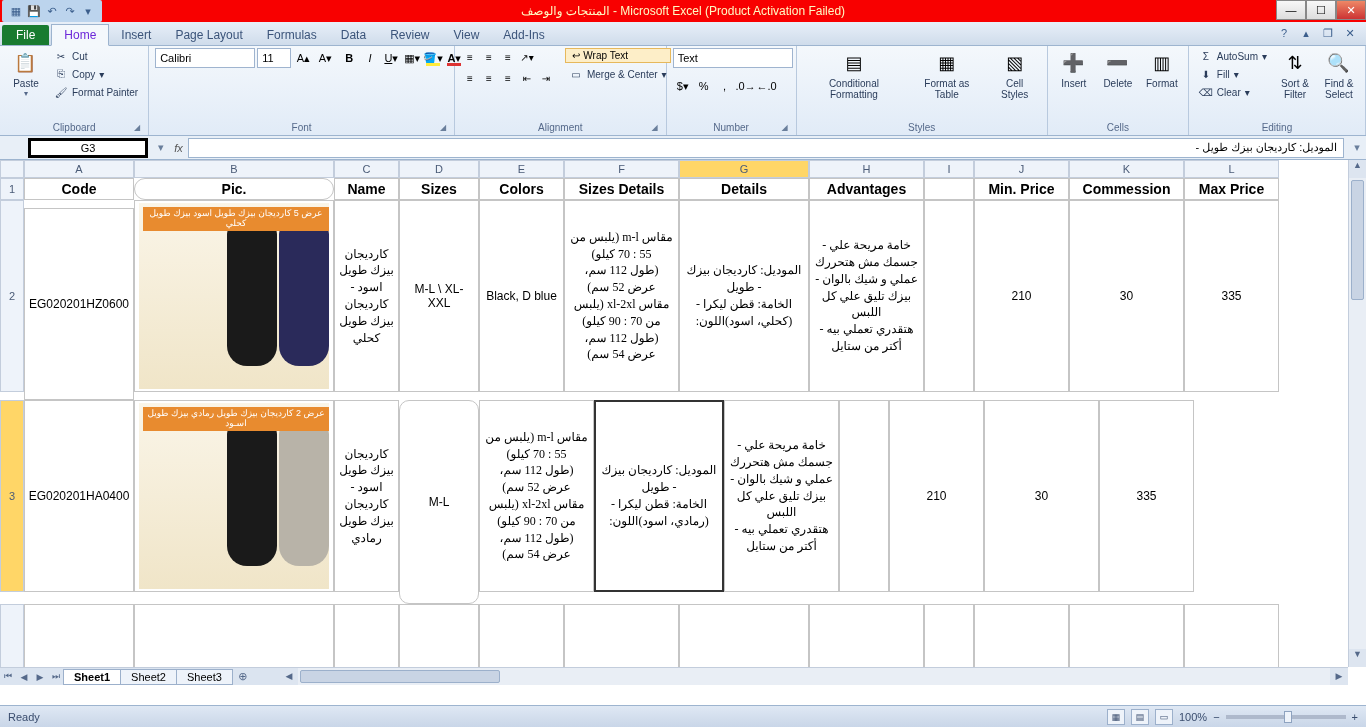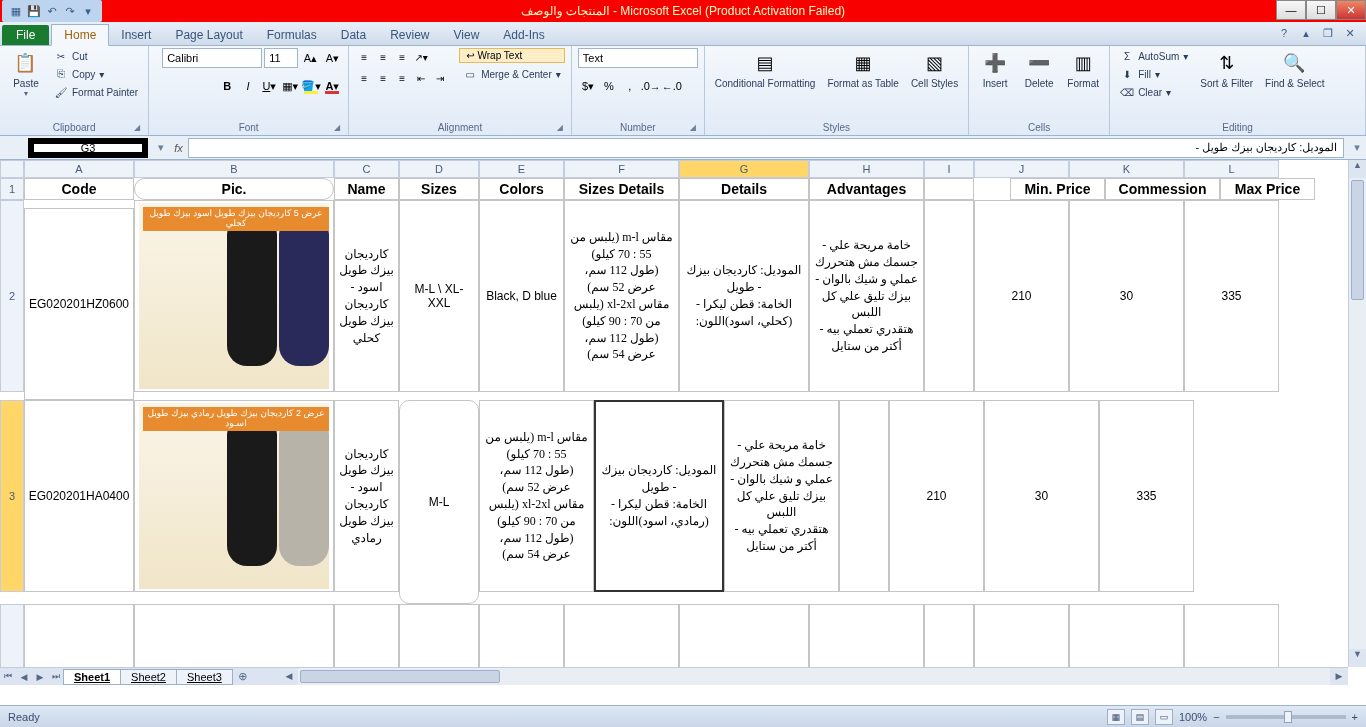--- a/index.html
+++ b/index.html
@@ -11,21 +11,21 @@
 .titlebar .qat .qicon { width: 16px; height: 16px; display: flex; align-items: center; justify-content: center; font-size: 11px; color: #3b5e8c; cursor: pointer; }
 .titlebar .title { color: #fef9c3; font-size: 12px; }
 .titlebar .winbtns { position: absolute; right: 0; top: 0; display: flex; }
 .titlebar .winbtns .wb { width: 30px; height: 20px; display: flex; align-items: center; justify-content: center; border: 1px solid #888; background: linear-gradient(#f8f8f8,#ddd); font-size: 11px; }
 .titlebar .winbtns .wb.close { background: linear-gradient(#e86,#c33); color: #fff; }
 
 
 .tabrow { height: 24px; background: linear-gradient(#e8eff8,#cfdceb); display: flex; align-items: flex-end; padding-left: 2px; border-bottom: 1px solid #9db4cf; position: relative; }
 .tabrow .filetab { background: #197b30; color: #fff; padding: 3px 14px; font-size: 12px; border-radius: 2px 2px 0 0; margin-right: 2px; }
 .tabrow .tab { padding: 3px 12px; font-size: 12px; color: #3b547a; cursor: pointer; }
-.tabrow .tab.active { background: #f4f8fc; border: 1px solid #9db4cf; border-bottom: 1px solid #f4f8fc; margin-bottom: -1px; color: #a16207; }
+.tabrow .tab.active { background: #f4f8fc; border: 1px solid #9db4cf; border-bottom: 1px solid #f4f8fc; margin-bottom: -1px; color: #6d28d9; }
 .tabrow .help { position: absolute; right: 8px; top: 3px; display: flex; gap: 6px; }
 .tabrow .help span { width: 16px; height: 16px; display: flex; align-items: center; justify-content: center; color: #3b5e8c; font-size: 11px; cursor: pointer; }
 
 
 .ribbon { height: 90px; background: linear-gradient(#f4f8fc,#e1ebf7); border-bottom: 1px solid #9db4cf; display: flex; }
 .group { border-right: 1px solid #b8c9de; display: flex; flex-direction: column; padding: 2px 6px 0; }
 .group .gbody { flex: 1; display: flex; align-items: flex-start; gap: 4px; }
 .group .glabel { text-align: center; font-size: 10px; color: #55698a; padding: 1px 0 2px; position: relative; }
 .group .glabel .launcher { position: absolute; right: 0; bottom: 2px; width: 10px; height: 10px; font-size: 8px; color: #6a7f9c; cursor: pointer; }
 .bigbtn { display: flex; flex-direction: column; align-items: center; padding: 2px 4px; cursor: pointer; min-width: 40px; }
@@ -36,21 +36,21 @@
 .smallbtn .sicon { width: 14px; height: 14px; display: flex; align-items: center; justify-content: center; font-size: 10px; }
 .fontrow { display: flex; gap: 2px; align-items: center; margin-bottom: 4px; }
 .fontsel { border: 1px solid #9fb4cf; background: #fff; font-size: 11px; height: 20px; padding: 0 4px; }
 .fontbtns { display: flex; gap: 1px; }
 .fbtn { width: 20px; height: 20px; display: flex; align-items: center; justify-content: center; font-size: 11px; border: 1px solid transparent; cursor: pointer; }
 .alignbtn { width:18px; height:18px; display:flex; align-items:center; justify-content:center; font-size:10px; cursor:pointer; }
 .wrapbtn { border: 1px solid #e6b85c; background: #fdeec8; padding: 1px 6px; font-size: 10px; display: flex; align-items: center; gap: 3px; cursor: pointer; }
 
 
 .fbar { height: 24px; border-bottom: 1px solid #9db4cf; display: flex; align-items: center; background: #e8eff7; }
-.namebox { width: 120px; height: 20px; border: 6px solid #000000; background: #fff; margin: 0 4px 0 28px; padding: 0 4px; display: flex; align-items: center; justify-content: center; font-size: 11px; }
+.namebox { width: 120px; height: 20px; border: 3px solid #000000; background: #fff; margin: 0 4px 0 28px; padding: 0 4px; display: flex; align-items: center; justify-content: center; font-size: 11px; }
 .fx { width: 18px; text-align: center; font-style: italic; color: #555; cursor: pointer; }
 .formula { flex: 1; height: 20px; border: 1px solid #9db4cf; background: #fff; margin-right: 4px; padding: 0 6px; display: flex; align-items: center; font-size: 11px; direction: rtl; text-align: right; }
 .fbar .expand { width: 18px; text-align: center; color: #6a7f9c; cursor: pointer; }
 
 
 .gridwrap { position: absolute; top: 160px; left: 0; right: 0; bottom: 42px; overflow: hidden; background: #fff; }
 .colhdr-row { display: flex; height: 18px; }
 .corner { width: 24px; border: 1px solid #c3cddc; background: #eef3fa; }
 .colhdr { border: 1px solid #c3cddc; background: #eef3fa; text-align: center; font-size: 11px; line-height: 16px; color: #4a5b77; }
 .colhdr.sel { background: #ffd667; }
@@ -69,21 +69,21 @@
 .vscroll { position: absolute; top: 0; right: 0; bottom: 18px; width: 18px; background: #e9eef5; border-left: 1px solid #c3cddc; }
 .vscroll .thumb { position: absolute; top: 20px; left: 2px; right: 2px; height: 120px; background: #c9d4e4; border: 1px solid #9cb0cb; border-radius: 2px; }
 .vscroll .arr { position: absolute; left: 0; right: 0; height: 18px; text-align: center; font-size: 9px; color: #55698a; background: #dde5f0; }
 .hscroll { position: absolute; left: 280px; right: 18px; bottom: 0; height: 18px; background: #e9eef5; border-top: 1px solid #c3cddc; }
 .hscroll .thumb { position: absolute; left: 20px; top: 2px; bottom: 2px; width: 200px; background: #c9d4e4; border: 1px solid #9cb0cb; border-radius: 2px; }
 .hscroll .arr { position: absolute; top: 0; bottom: 0; width: 18px; text-align: center; font-size: 9px; color: #55698a; background: #dde5f0; line-height: 16px; }
 
 
 .sheettabs { position: absolute; left: 0; bottom: 0; height: 18px; display: flex; align-items: center; background: #dbe4f0; width: 280px; border-top: 1px solid #c3cddc; }
 .sheettabs .nav { width: 16px; text-align: center; font-size: 9px; color: #55698a; cursor: pointer; }
-.sheettabs .stab { padding: 1px 10px; font-size: 11px; border: 1px solid #9cb0cb; background: #eef3fa; cursor: pointer; margin-left: -1px; text-decoration: underline; }
+.sheettabs .stab { padding: 1px 10px; font-size: 11px; border: 1px solid #9cb0cb; background: #eef3fa; cursor: pointer; margin-left: -1px; }
 .sheettabs .stab.active { background: #fff; font-weight: bold; }
 .sheettabs .newtab { width: 20px; text-align: center; cursor: pointer; color: #55698a; }
 
 
 .status { position: absolute; left: 0; right: 0; bottom: 0; height: 22px; background: linear-gradient(#dfe8f4,#c9d6e8); border-top: 1px solid #9db4cf; display: flex; align-items: center; font-size: 11px; color: #3a4d6e; padding: 0 8px; }
 .status .right { margin-left: auto; display: flex; align-items: center; gap: 6px; }
 .status .vbtn { width: 18px; height: 16px; border: 1px solid #9cb0cb; background: #eef3fa; display: flex; align-items: center; justify-content: center; font-size: 9px; cursor: pointer; }
 .status .slider { width: 120px; height: 4px; background: #aeb9cc; position: relative; }
 .status .slider .knob { position: absolute; left: 58px; top: -4px; width: 8px; height: 12px; background: #eef3fa; border: 1px solid #8ea3c0; }
 </style>
@@ -135,21 +135,21 @@
         <div class="smallbtn">
             <span class="sicon">🖌</span>
             <span>Format Painter</span>
           </div>
       </div>
     </div>
     <div class="glabel"><span>Clipboard</span><span class="launcher">◢</span></div>
   </div>
 
   <div class="group" style="min-width:200px">
-    <div class="gbody" style="flex-direction:column;align-items:flex-end">
+    <div class="gbody" style="flex-direction:row;align-items:flex-start">
       <div class="fontrow">
         <input class="fontsel" style="width: 100px;" value="Calibri">
         <input class="fontsel" style="width: 34px;" value="11">
         <span class="fbtn">A▴</span>
         <span class="fbtn">A▾</span>
       </div>
       <div class="fontbtns">
         <span class="fbtn">
             <b>B</b>
           </span>
@@ -286,21 +286,21 @@
         <div class="rowhdr" style="height: 22px;">1</div>
         <div class="cell header" style="width: 110px; height: 22px;">Code</div>
         <div class="cell header" style="width: 200px; height: 22px; border-radius: 11px;">Pic.</div>
         <div class="cell header" style="width: 65px; height: 22px;">Name</div>
         <div class="cell header" style="width: 80px; height: 22px;">Sizes</div>
         <div class="cell header" style="width: 85px; height: 22px;">Colors</div>
         <div class="cell header" style="width: 115px; height: 22px;">Sizes Details</div>
         <div class="cell header" style="width: 130px; height: 22px;">Details</div>
         <div class="cell header" style="width: 115px; height: 22px;">Advantages</div>
         <div class="cell header" style="width: 50px; height: 22px;"></div>
-        <div class="cell header" style="width: 95px; height: 22px; margin-left: 36px;">Min. Price</div>
+        <div class="cell header" style="width: 95px; height: 22px;">Min. Price</div>
         <div class="cell header" style="width: 115px; height: 22px;">Commession</div>
         <div class="cell header" style="width: 95px; height: 22px;">Max Price</div>
       </div>
       <div class="row">
         <div class="rowhdr" style="height: 192px;">2</div>
         <div class="cell data" style="width: 110px; height: 192px; margin-top: 8px;">EG020201HZ0600</div>
         <div class="cell data" style="width: 200px; height: 192px;">
           <div class="pic">
             <div class="tag">عرض 5 كارديجان
 بيزك طويل اسود

